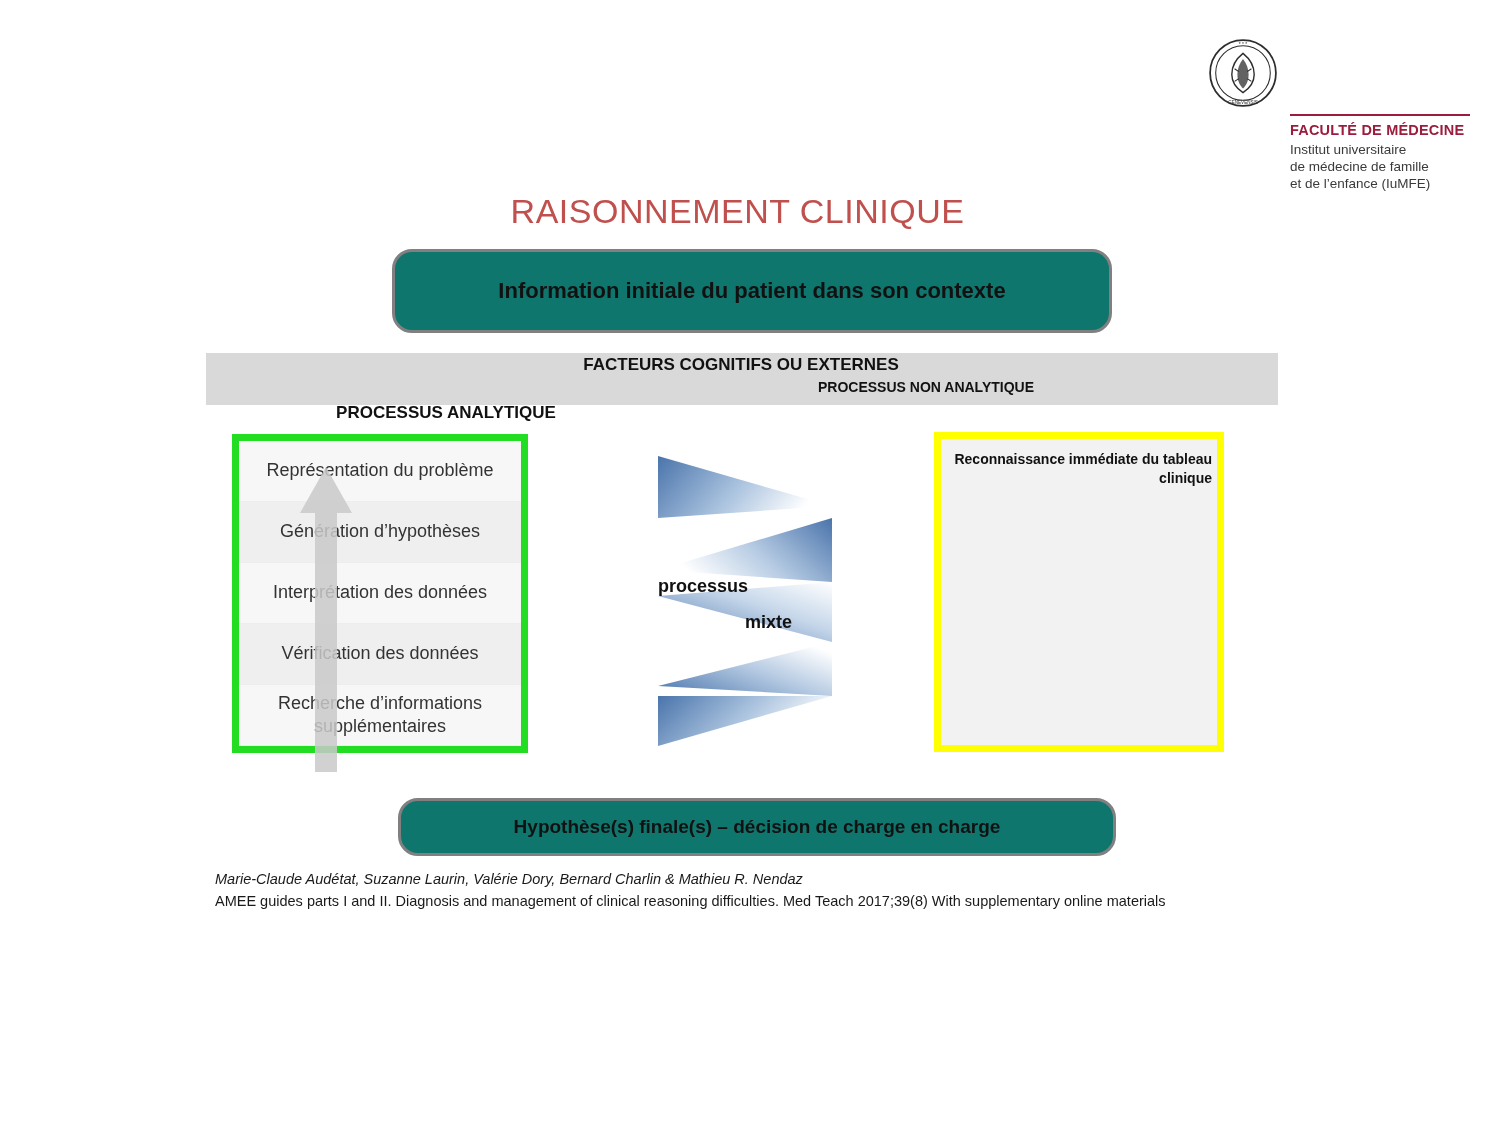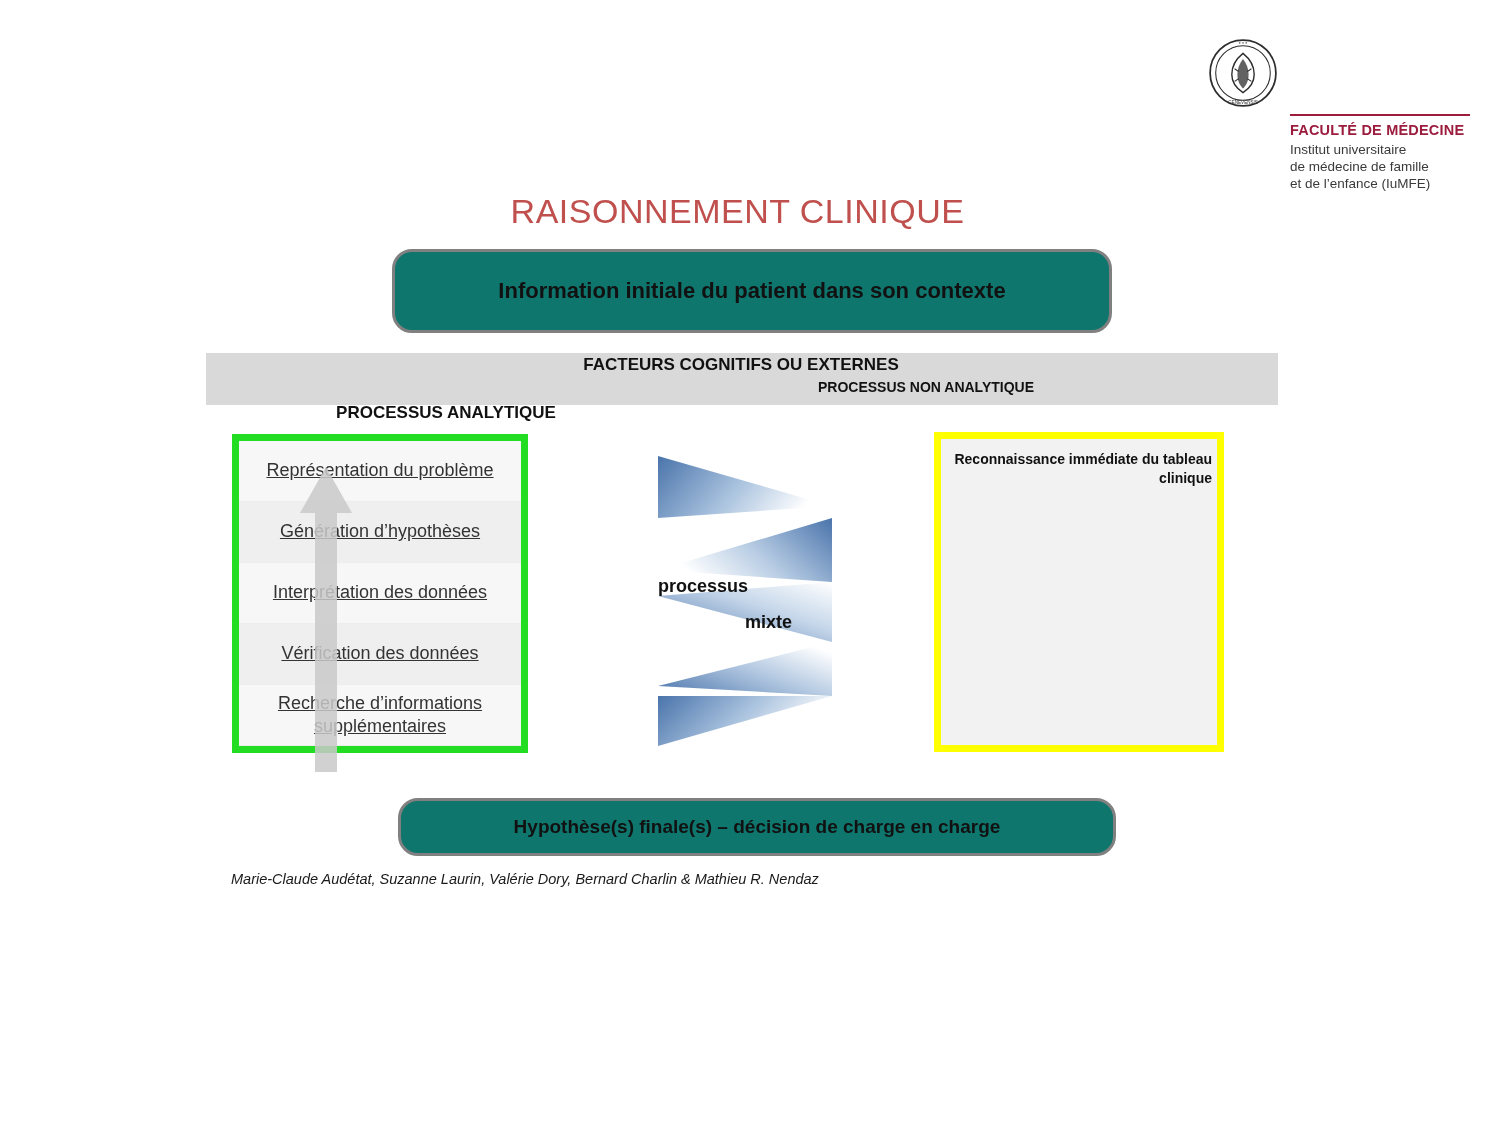--- a/index.html
+++ b/index.html
@@ -173,21 +173,20 @@
     align-items: center;
     justify-content: center;
     text-align: center;
     font-size: 18px;
     color: #333333;
     line-height: 1.3;
     padding: 0 22px;
     box-sizing: border-box;
     background: #f7f7f7;
     border-bottom: 1px solid #ededed;
-    text-decoration: underline;
   }
   .analytic-item:nth-child(even) {
     background: #efefef;
   }
   
   #analytic-arrow {
     position: absolute;
     left: 296px;
     top: 467px;
     width: 60px;
@@ -245,21 +244,20 @@
 
   
   #citation {
     position: absolute;
     left: 215px;
     top: 869px;
     width: 1100px;
     font-size: 14.5px;
     color: #1a1a1a;
     line-height: 1.5;
-    margin-left: 16px;
   }
   #citation-authors {
     font-style: italic;
   }
   #citation-reference {
     display: block;
   }
 </style>
 </head>
 <body>
@@ -334,13 +332,14 @@
 <div id="label-processus">processus</div>
 <div id="label-mixte">mixte</div>
 
 <div id="non-analytic-box"></div>
 <div id="non-analytic-label">Reconnaissance immédiate du tableau clinique</div>
 
 <div class="rounded-box" id="final-hypothesis-box">Hypothèse(s) finale(s) – décision de charge en charge</div>
 
 <div id="citation">
   <span id="citation-authors">Marie-Claude Audétat, Suzanne Laurin, Valérie Dory, Bernard Charlin &amp; Mathieu R. Nendaz</span>
+  <span id="citation-reference">AMEE guides parts I and II. Diagnosis and management of clinical reasoning difficulties. Med Teach 2017;39(8) With supplementary online materials</span>
 </div>
 
 </body></html>

